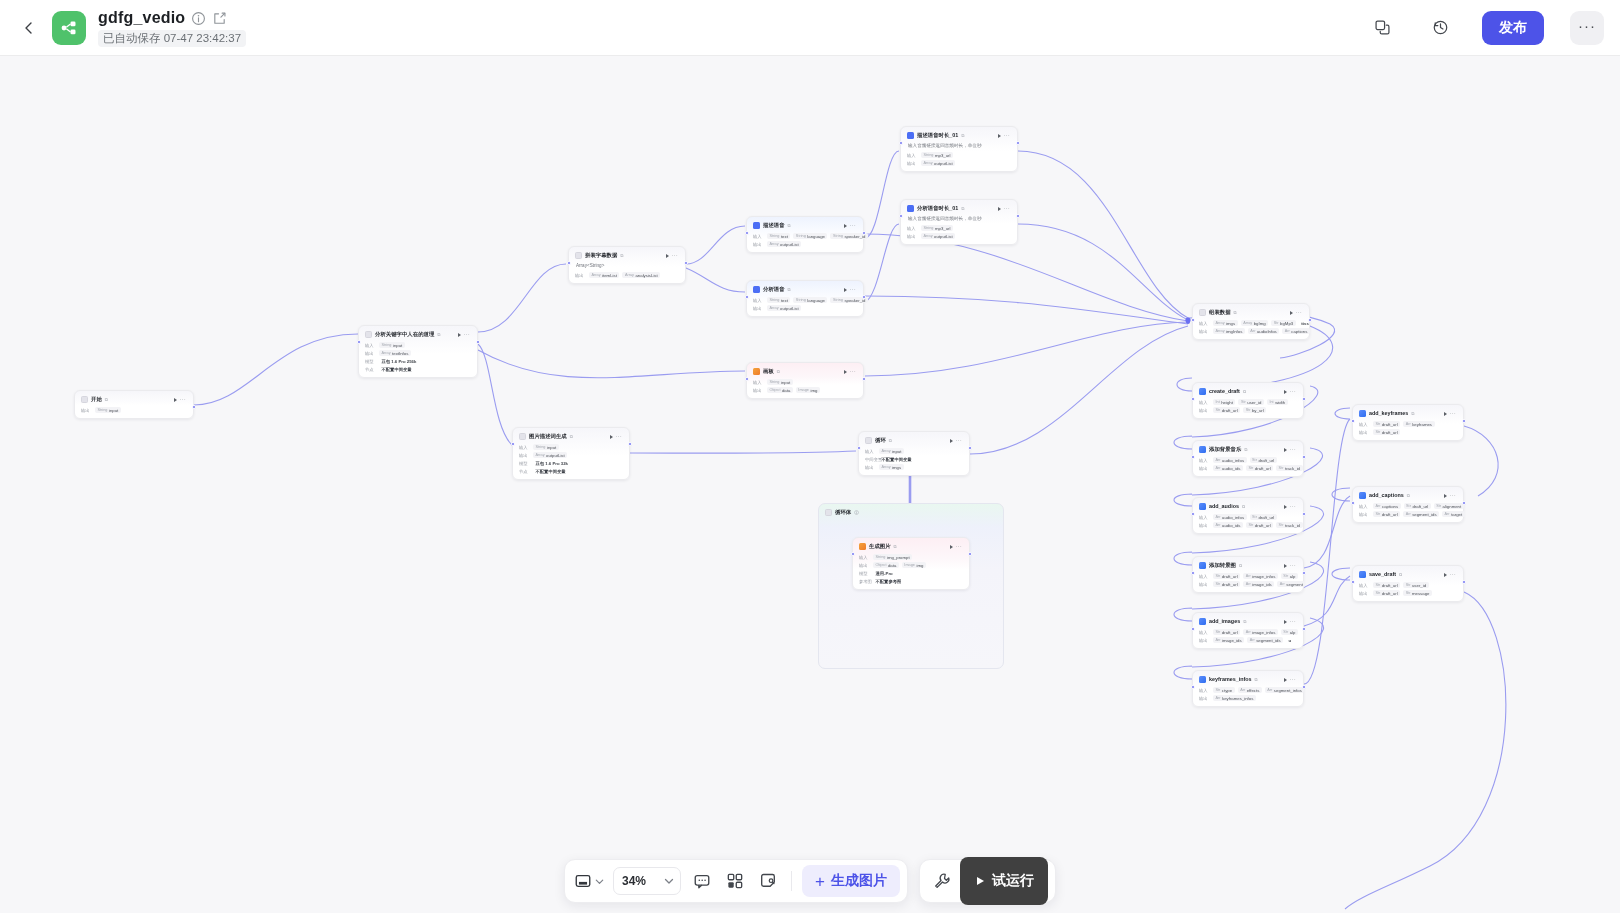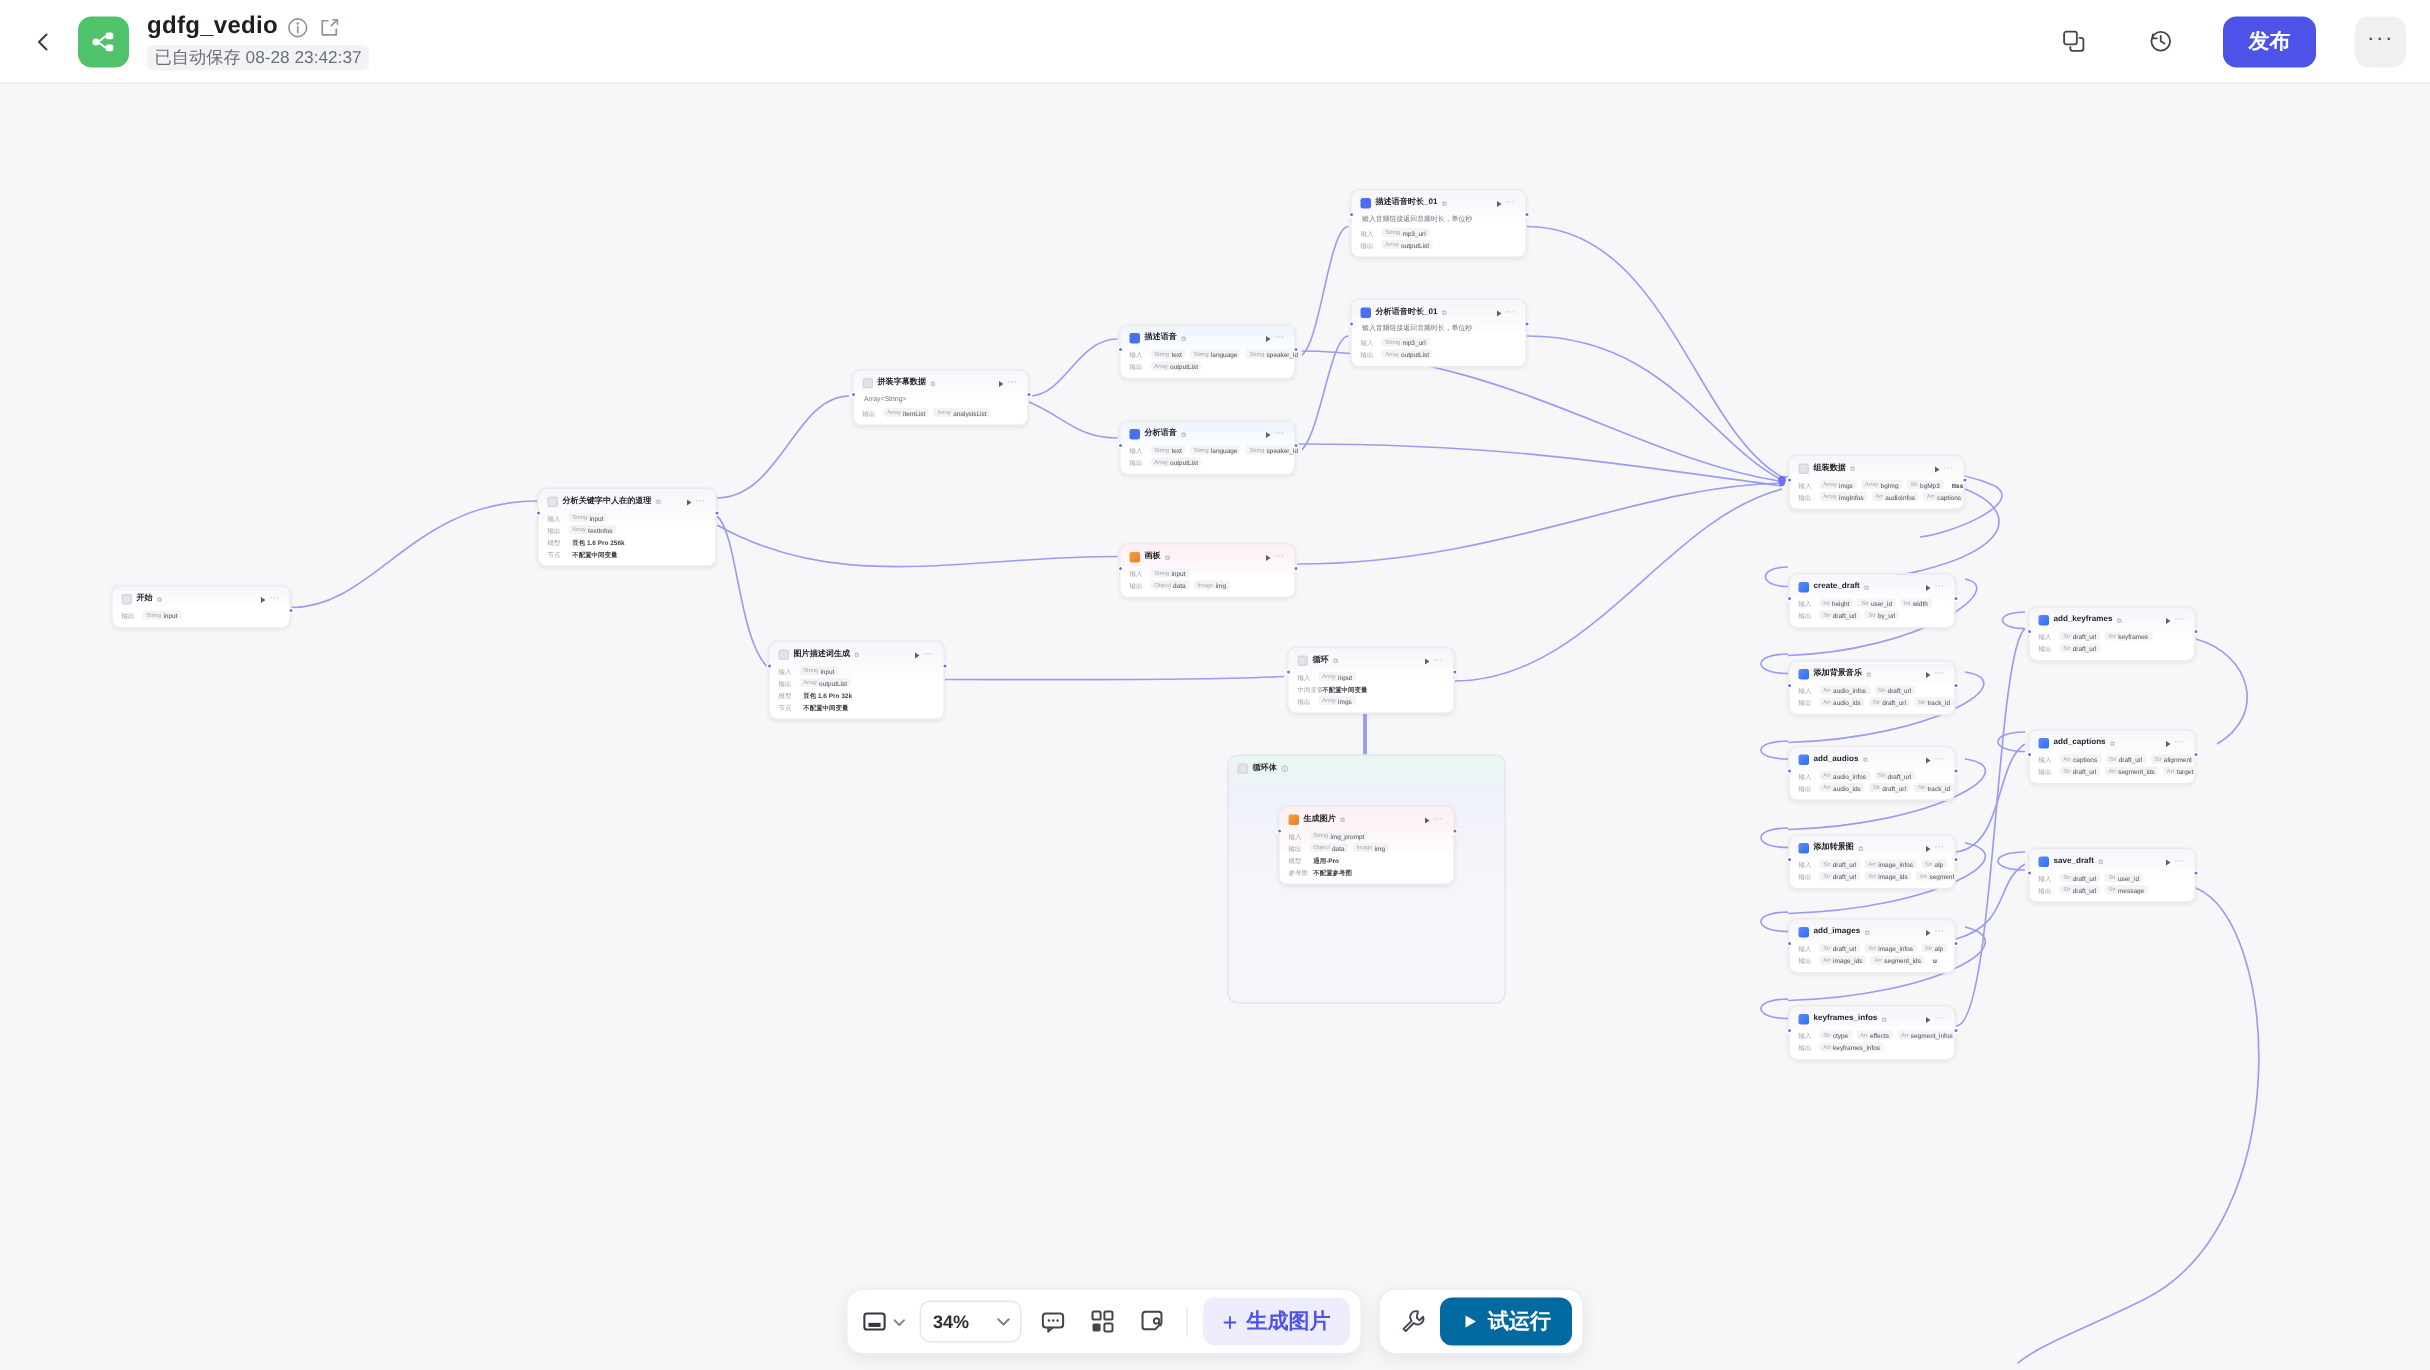--- a/index.html
+++ b/index.html
@@ -174,22 +174,22 @@
   .divider { width: 1px; height: 20px; background: #e9e9ed; margin: 0 5px; }
   .addnode-btn {
     display: flex; align-items: center; gap: 6px;
     height: 32px; padding: 0 13px;
     background: #eeedfd; border-radius: 8px;
     color: #4d53e8; font-size: 14px; font-weight: bold;
     cursor: pointer; margin-left: 2px;
   }
   .run-btn {
     display: flex; align-items: center; gap: 6px;
-    height: 32px; padding: 0 14px;
-    background: #0369a1; border-radius: 8px;
+    height: 48px; padding: 0 14px;
+    background: #404040; border-radius: 8px;
     color: #ffffff; font-size: 14px; font-weight: bold;
     cursor: pointer;
   }
   svg { display: block; }
 </style>
 </head>
 <body>
 
 <div class="header">
   <div class="back-btn">
@@ -213,21 +213,21 @@
         <circle cx="8" cy="5" r=".85" fill="currentColor"></circle>
         <path d="M8 7.2 V11.5" stroke="currentColor" stroke-width="1.2" stroke-linecap="round"></path>
       </svg>
       <svg class="icon-btn-sm" viewBox="0 0 16 16">
         <path d="M13 9 V13 H3 V3 H7" fill="none" stroke="currentColor" stroke-width="1.2" stroke-linecap="round" stroke-linejoin="round"></path>
         <path d="M9.5 6.5 L13.5 2.5" stroke="currentColor" stroke-width="1.2" stroke-linecap="round"></path>
         <path d="M10.8 2.3 H13.8 V5.3" fill="none" stroke="currentColor" stroke-width="1.2" stroke-linecap="round" stroke-linejoin="round"></path>
       </svg>
     </div>
     <div class="saved-row">
-      <span class="saved-text">已自动保存 08-28 23:42:37</span>
+      <span class="saved-text">已自动保存 07-47 23:42:37</span>
     </div>
   </div>
   <div class="header-right">
     <div class="hicon">
       <svg width="17" height="17" viewBox="0 0 18 18">
         <rect x="2.2" y="2.2" width="9" height="9" rx="1.6" fill="none" stroke="currentColor" stroke-width="1.3"></rect>
         <path d="M6.6 13 V14.2 a1.6 1.6 0 0 0 1.6 1.6 h6 a1.6 1.6 0 0 0 1.6 -1.6 V8.2 a1.6 1.6 0 0 0 -1.6 -1.6 H13" fill="none" stroke="currentColor" stroke-width="1.3" stroke-linecap="round"></path>
       </svg>
     </div>
     <div class="hicon">

